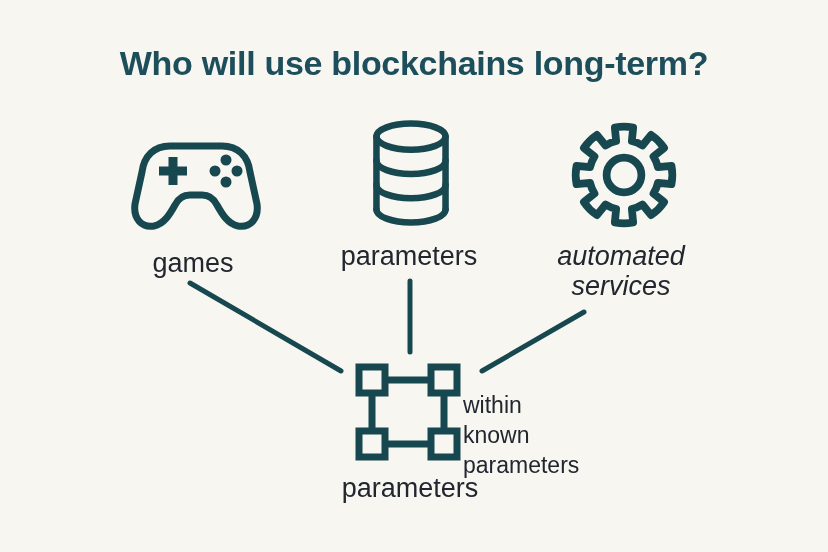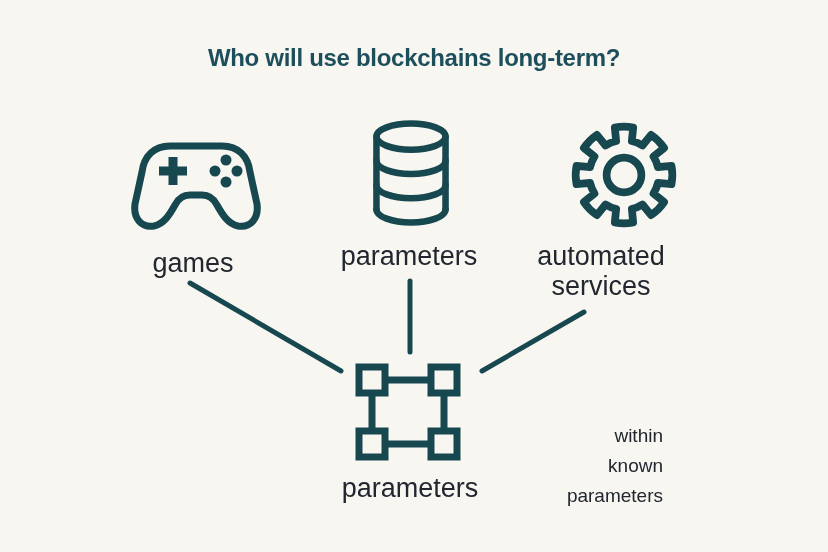--- a/index.html
+++ b/index.html
@@ -9,36 +9,36 @@
   html,body{width:828px;height:552px;}
   body{
     background:var(--bg);
     font-family:"Liberation Sans","DejaVu Sans",sans-serif;
     position:relative;
     overflow:hidden;
   }
   .canvas{position:absolute;inset:0;width:828px;height:552px;}
   .title{
     position:absolute;top:44px;left:0;width:828px;
-    text-align:center;font-size:24px;font-weight:bold;
+    text-align:center;font-size:34px;font-weight:bold;
     letter-spacing:-0.3px;color:var(--title);
   }
   .icon-wrap{position:absolute;}
   .icon-wrap svg{display:block;}
   .stroke-icon{stroke:var(--teal);fill:none;}
   .fill-teal{fill:var(--teal);stroke:none;}
   .node-label{
     position:absolute;width:200px;text-align:center;
     font-size:27px;line-height:30px;color:var(--label);
     white-space:pre-line;
   }
   .annotation{
     position:absolute;left:463px;top:390px;width:200px;
-    text-align:right;font-size:19px;line-height:30px;
-    color:var(--label);white-space:pre-line;margin-top:31px;
+    text-align:left;font-size:23px;line-height:30px;
+    color:var(--label);white-space:pre-line;
   }
   .connectors{position:absolute;left:0;top:0;}
   .connectors line{stroke:var(--teal);stroke-width:5;stroke-linecap:round;}
 </style>
 </head>
 <body>
 
 <div class="canvas">
 
   <h1 class="title">Who will use blockchains long-term?</h1>
@@ -83,21 +83,21 @@
            L101.5 88 A50 50 0 0 1 88 101.5 L79.1 90.5 A36 36 0 0 1 68.1 95.1
            L69.5 109.1 A50 50 0 0 1 50.5 109.1 L51.9 95.1 A36 36 0 0 1 40.9 90.5
            L32 101.5 A50 50 0 0 1 18.5 88 L29.5 79.1 A36 36 0 0 1 24.9 68.1
            L10.9 69.5 A50 50 0 0 1 10.9 50.5 L24.9 51.9 A36 36 0 0 1 29.5 40.9
            L18.5 32 A50 50 0 0 1 32 18.5 L40.9 29.5 A36 36 0 0 1 51.9 24.9
            L50.5 10.9 A50 50 0 0 1 69.5 10.9 L68.1 24.9 A36 36 0 0 1 79.1 29.5
            L88 18.5 A50 50 0 0 1 101.5 32 L90.5 40.9 A36 36 0 0 1 95.1 51.9 Z"></path>
       <circle class="stroke-icon" stroke-width="8" cx="60" cy="60" r="18"></circle>
     </svg>
   </div>
-  <div class="node-label" style="left:501px;top:241px;">automated
+  <div class="node-label" style="left:521px;top:241px;font-style:italic;">automated
 services</div>
 
   <div class="icon-wrap" style="left:354px;top:362px;">
     <svg width="108" height="100" viewBox="0 0 108 100">
       <g class="stroke-icon" stroke-width="7">
         <rect x="5" y="5" width="26" height="26"></rect>
         <rect x="77" y="5" width="26" height="26"></rect>
         <rect x="5" y="69" width="26" height="26"></rect>
         <rect x="77" y="69" width="26" height="26"></rect>
         <line x1="31" y1="18" x2="77" y2="18"></line>

